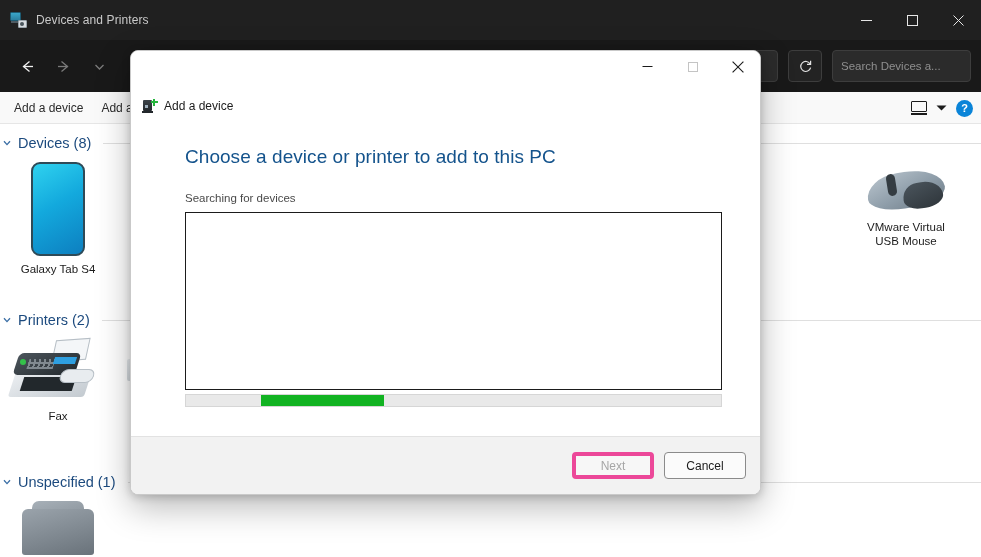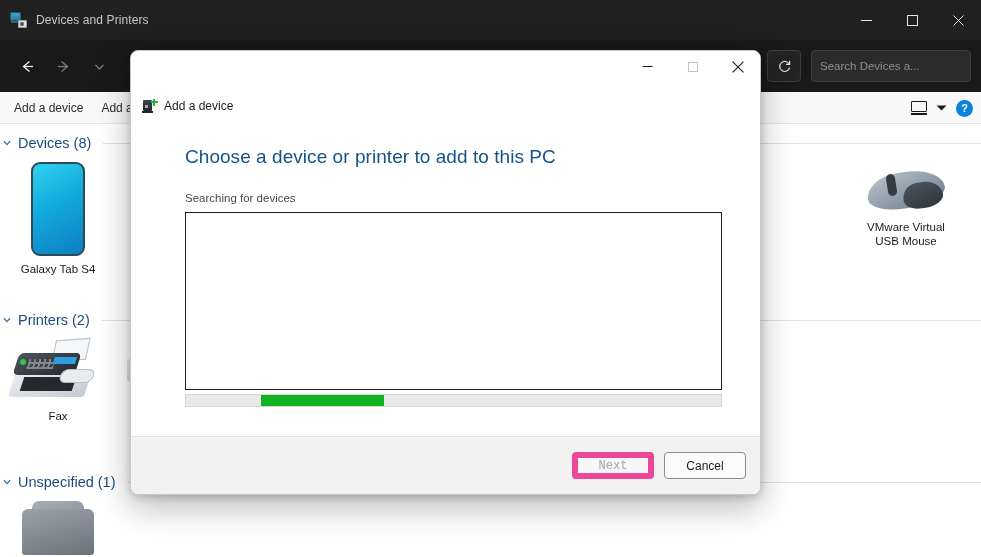--- a/index.html
+++ b/index.html
@@ -77,21 +77,21 @@
     flex: 1 1 auto; height: 32px; margin: 0 8px;
     border: 1px solid #3d3d3d; border-radius: 4px;
     background: #2b2b2b;
   }
   #refresh-btn {
     width: 34px; height: 32px; border: 1px solid #3d3d3d; border-radius: 4px;
     display:flex; align-items:center; justify-content:center;
     background: #232323;
   }
   #searchbox {
-    width: 160px; height: 32px; margin-left: 8px;
+    width: 139px; height: 32px; margin-left: 8px;
     border: 1px solid #3d3d3d; border-radius: 4px;
     background: #2b2b2b;
     display: flex; align-items: center; padding: 0 8px; gap: 6px;
   }
   #searchbox input {
     flex: 1 1 auto; background: transparent; border: none; outline: none;
     color: #cfcfcf; font-size: 11.5px; font-family: "Liberation Sans", sans-serif;
   }
   #searchbox input::placeholder { color: #8f8f8f; }
 
@@ -332,21 +332,21 @@
     display: flex; align-items: center; justify-content: flex-end;
     gap: 10px; padding-right: 14px;
   }
   .dlg-btn {
     min-width: 82px; height: 27px; font-size: 12px;
     border-radius: 4px; background: #fbfbfb;
     display:flex; align-items:center; justify-content:center;
     font-family: "Liberation Sans", sans-serif;
   }
   .dlg-btn.primary { border: 1px solid #8b8b8b; color: #1b1b1b; }
-  .dlg-btn.disabled { border: 6px solid #ec4899; color: #a6a6a6; background:#f7f7f7;font-family:Liberation Mono, monospace; }
+  .dlg-btn.disabled { border: 4px solid #ec4899; color: #a6a6a6; background:#f7f7f7; }
 </style>
 </head>
 <body>
 
 <div id="explorer-window">
 
   <div id="titlebar">
     <div id="titlebar-left">
       <div class="app-icon">
         <div class="ai-mon"></div>

